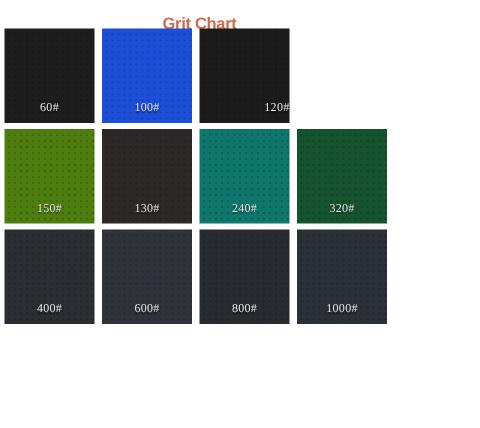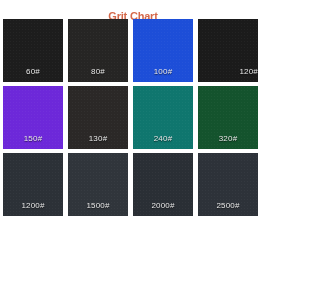--- a/index.html
+++ b/index.html
@@ -77,21 +77,21 @@
       radial-gradient(rgba(0,0,0,0.16) 0.5px, transparent 0.6px);
     background-size: 3px 3px, 4px 4px;
     background-position: 0 0, 1px 2px;
     pointer-events: none;
   }
   .swatch-label {
     position: relative;
     z-index: 2;
     color: #e8e8e8;
     font-size: 8px;
-    font-family: Liberation Sans, sans-serif;
+    font-family: Liberation Serif, serif;
     letter-spacing: 0.2px;
     margin-bottom: 6px;
     text-shadow: 0 1px 1px rgba(0,0,0,0.6);
     white-space: nowrap;
   }
 </style>
 </head>
 <body>
 
 <div id="chart-root">
@@ -100,67 +100,63 @@
     <span class="title-main">Grit Chart</span>
   </div>
 
   <div class="grid">
 
     <div class="grid-row">
       <div class="swatch" style="background-color: rgb(29, 29, 29);">
         <span class="swatch-texture"></span>
         <span class="swatch-label">60#</span>
       </div>
-      <div class="swatch" style="background-color: rgb(38, 37, 36);">
-        <span class="swatch-texture"></span>
-        <span class="swatch-label">80#</span>
-      </div>
       <div class="swatch" style="background-color: #1d4ed8;">
         <span class="swatch-texture"></span>
         <span class="swatch-label">100#</span>
       </div>
       <div class="swatch" style="background-color: rgb(27, 27, 27); justify-content: flex-end;">
         <span class="swatch-texture"></span>
         <span class="swatch-label">120#</span>
       </div>
     </div>
 
     <div class="grid-row">
-      <div class="swatch" style="background-color: #6d28d9;">
+      <div class="swatch" style="background-color: #4d7c0f;">
         <span class="swatch-texture"></span>
         <span class="swatch-label">150#</span>
       </div>
       <div class="swatch" style="background-color: rgb(43, 40, 39);">
         <span class="swatch-texture"></span>
         <span class="swatch-label">130#</span>
       </div>
       <div class="swatch" style="background-color: #0f766e;">
         <span class="swatch-texture"></span>
         <span class="swatch-label">240#</span>
       </div>
       <div class="swatch" style="background-color: #14532d;">
         <span class="swatch-texture"></span>
         <span class="swatch-label">320#</span>
       </div>
     </div>
 
-
     <div class="grid-row">
-      <div class="swatch" style="background-color: rgb(44, 49, 55);">
+      <div class="swatch" style="background-color: rgb(42, 45, 49);">
         <span class="swatch-texture"></span>
-        <span class="swatch-label">1200#</span>
+        <span class="swatch-label">400#</span>
       </div>
-      <div class="swatch" style="background-color: rgb(48, 53, 59);">
+      <div class="swatch" style="background-color: rgb(47, 51, 57);">
         <span class="swatch-texture"></span>
-        <span class="swatch-label">1500#</span>
+        <span class="swatch-label">600#</span>
       </div>
-      <div class="swatch" style="background-color: rgb(42, 47, 53);">
+      <div class="swatch" style="background-color: rgb(39, 43, 48);">
         <span class="swatch-texture"></span>
-        <span class="swatch-label">2000#</span>
+        <span class="swatch-label">800#</span>
       </div>
-      <div class="swatch" style="background-color: rgb(45, 50, 57);">
+      <div class="swatch" style="background-color: rgb(43, 48, 54);">
         <span class="swatch-texture"></span>
-        <span class="swatch-label">2500#</span>
+        <span class="swatch-label">1000#</span>
       </div>
     </div>
+
 
   </div>
 </div>
 
 </body></html>

